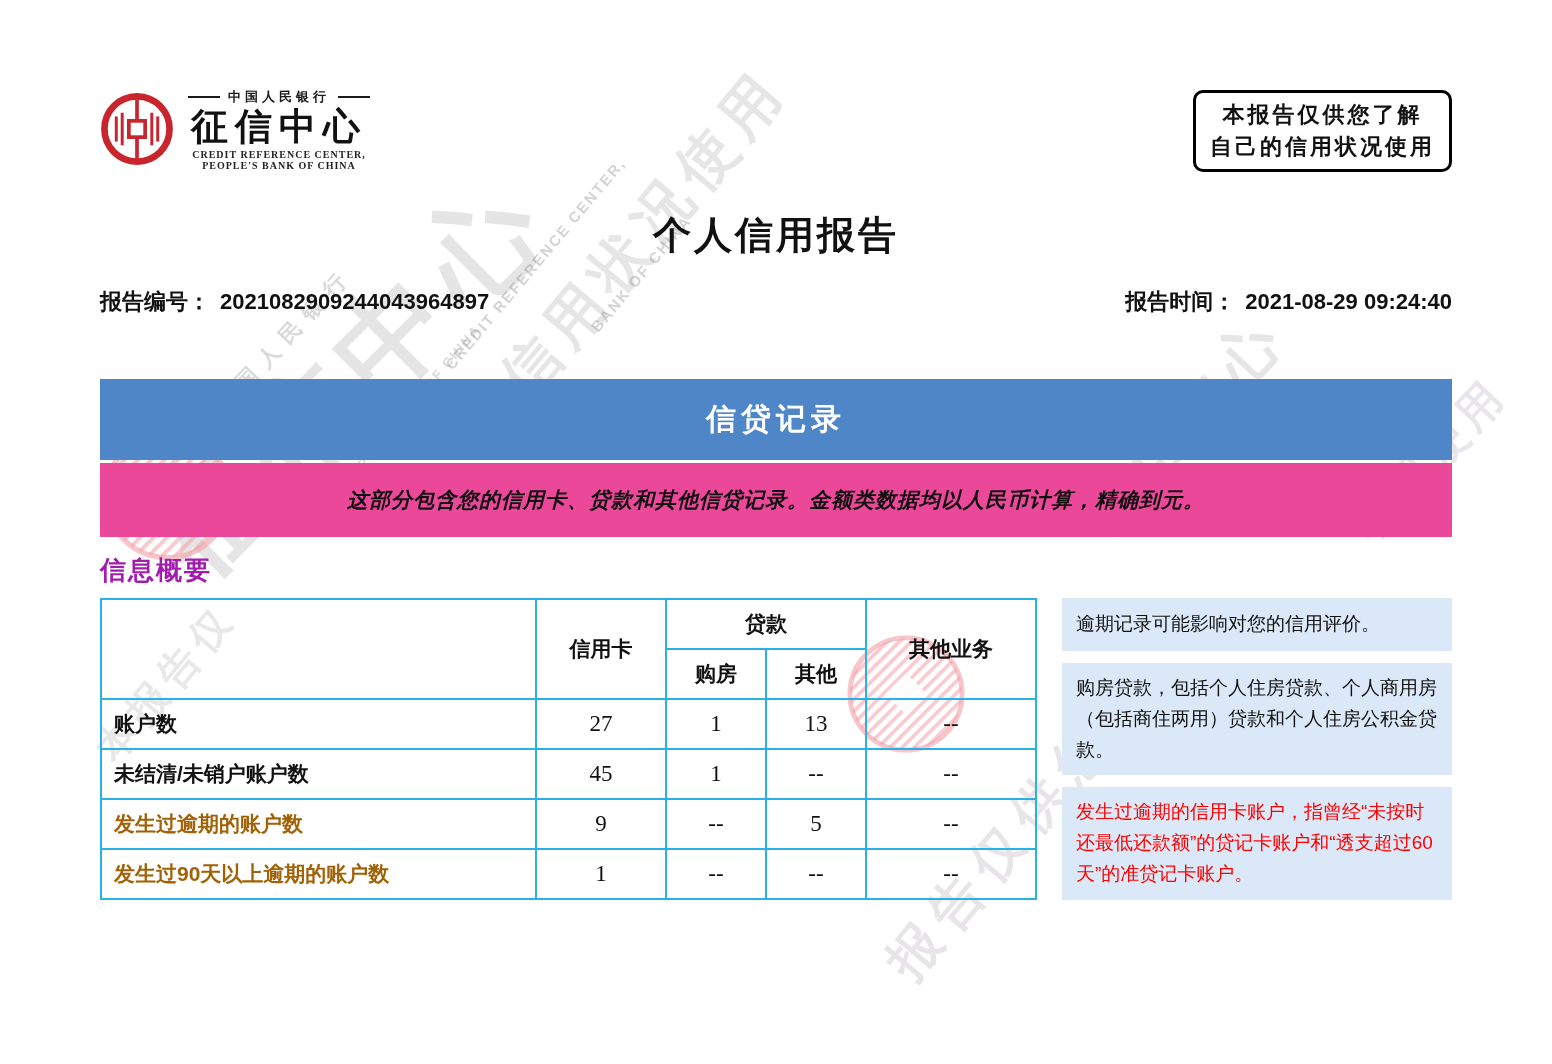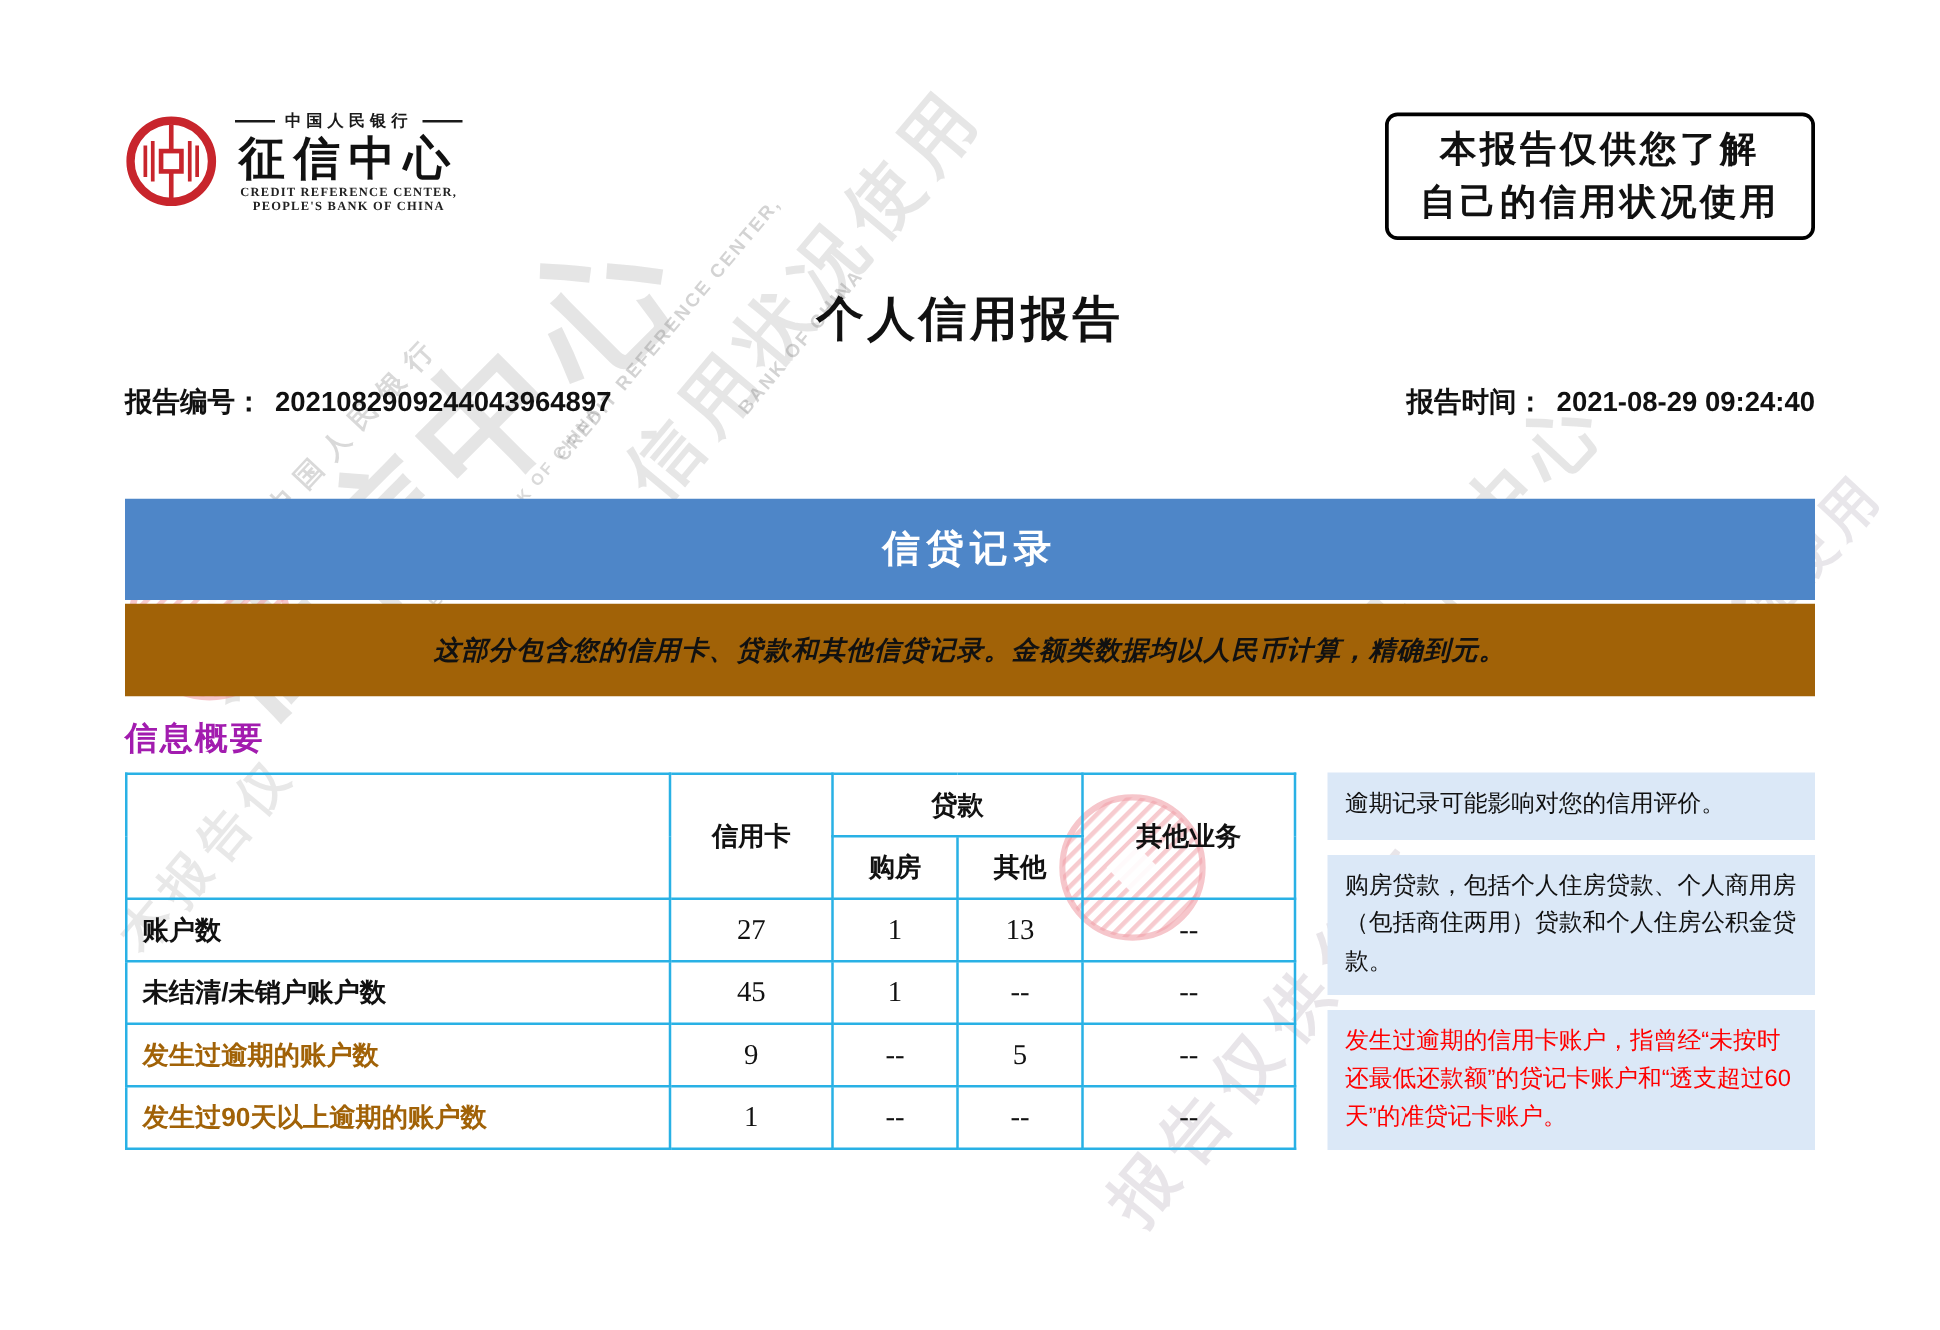--- a/index.html
+++ b/index.html
@@ -31,39 +31,39 @@
   .logo { display:flex; align-items:center; gap:14px; }
   .logo-text { text-align:center; }
   .bank-line { display:flex; align-items:center; justify-content:center; gap:8px;
     font-size:13px; font-weight:bold; letter-spacing:4px; color:#1a1a1a; }
   .rule { width:32px; height:2px; background:#1a1a1a; }
   .center-name { font-size:37px; font-weight:bold; letter-spacing:7px; color:#111; line-height:1.15; }
   .eng { font-size:10px; font-weight:bold; letter-spacing:1px; color:#222;
     font-family:"Liberation Serif","DejaVu Serif",serif; }
 
   .notice-box { margin-top:2px; border:3px solid #000; border-radius:10px;
-    padding:6px 25px; text-align:center; font-size:29px; font-weight:bold;
+    padding:6px 14px; text-align:center; font-size:22px; font-weight:bold;
     letter-spacing:3px; line-height:1.45; }
 
   h1.title { text-align:center; font-size:38px; font-weight:bold; letter-spacing:3px; margin-top:38px; }
 
   .meta { margin-top:26px; font-size:22px; font-weight:bold; }
   .meta-row { position:relative; height:40px; }
   .meta-item { position:absolute; top:0; white-space:nowrap; }
   .mi-l   { left:0; }
   .mi-r   { right:0; }
   .mi-idtype { left:360px; }
   .mi-idno   { left:835px; }
   .meta-val { margin-left:10px; }
   .meta-val-wide { margin-left:26px; }
 
   .banner { margin-top:52px; height:81px; background:#4e86c8; color:#ffffff;
     font-size:30px; font-weight:bold; letter-spacing:5px;
     display:flex; align-items:center; justify-content:center; }
-  .banner-desc { margin-top:3px; height:74px; background:#a16207;
+  .banner-desc { margin-top:3px; height:74px; background:#ec4899;
     display:flex; align-items:center; justify-content:center;
     font-size:21px; font-weight:bold; font-style:italic; letter-spacing:1px; }
 
   h2.summary-title { margin-top:16px; color:#a21caf; font-size:26px; font-weight:bold; letter-spacing:2px; }
 
   .summary { margin-top:10px; display:flex; gap:25px; align-items:stretch; }
   table.sum { border-collapse:collapse; width:935px; table-layout:fixed; background:transparent; }
   .sum th, .sum td { border:2px solid #29b1e5; }
   .sum thead tr { height:50px; }
   .sum tbody tr { height:50px; }

